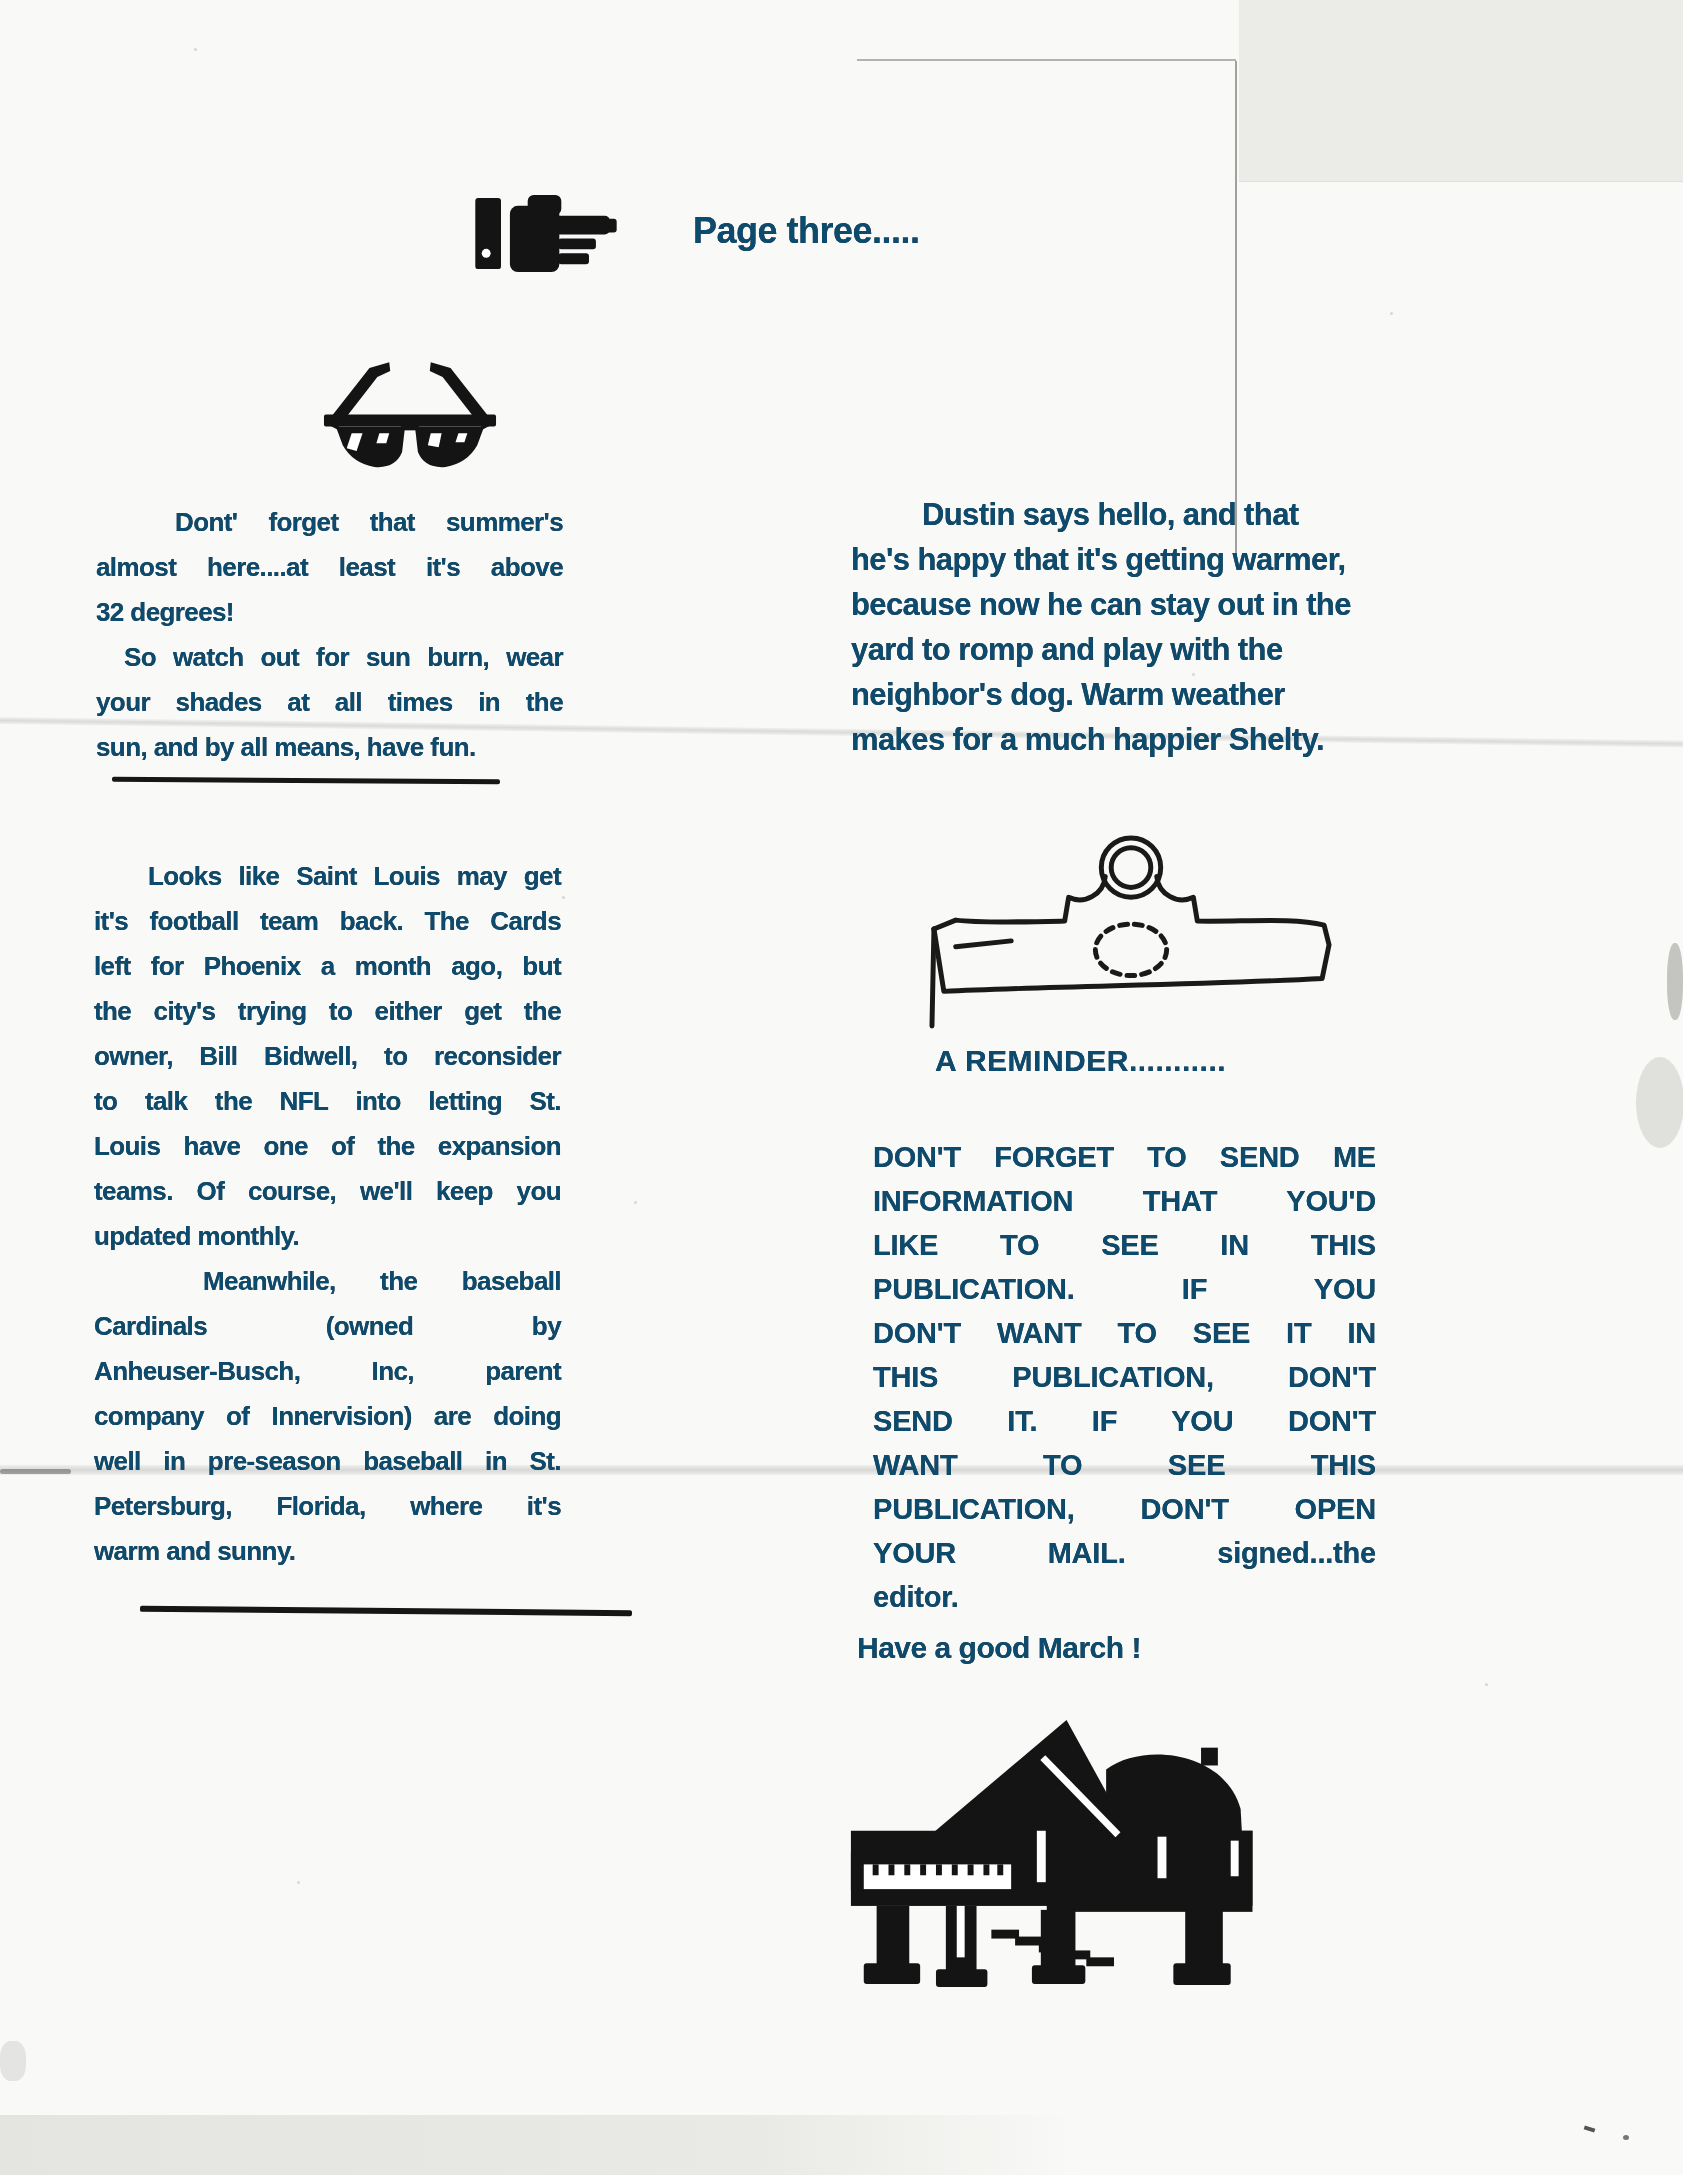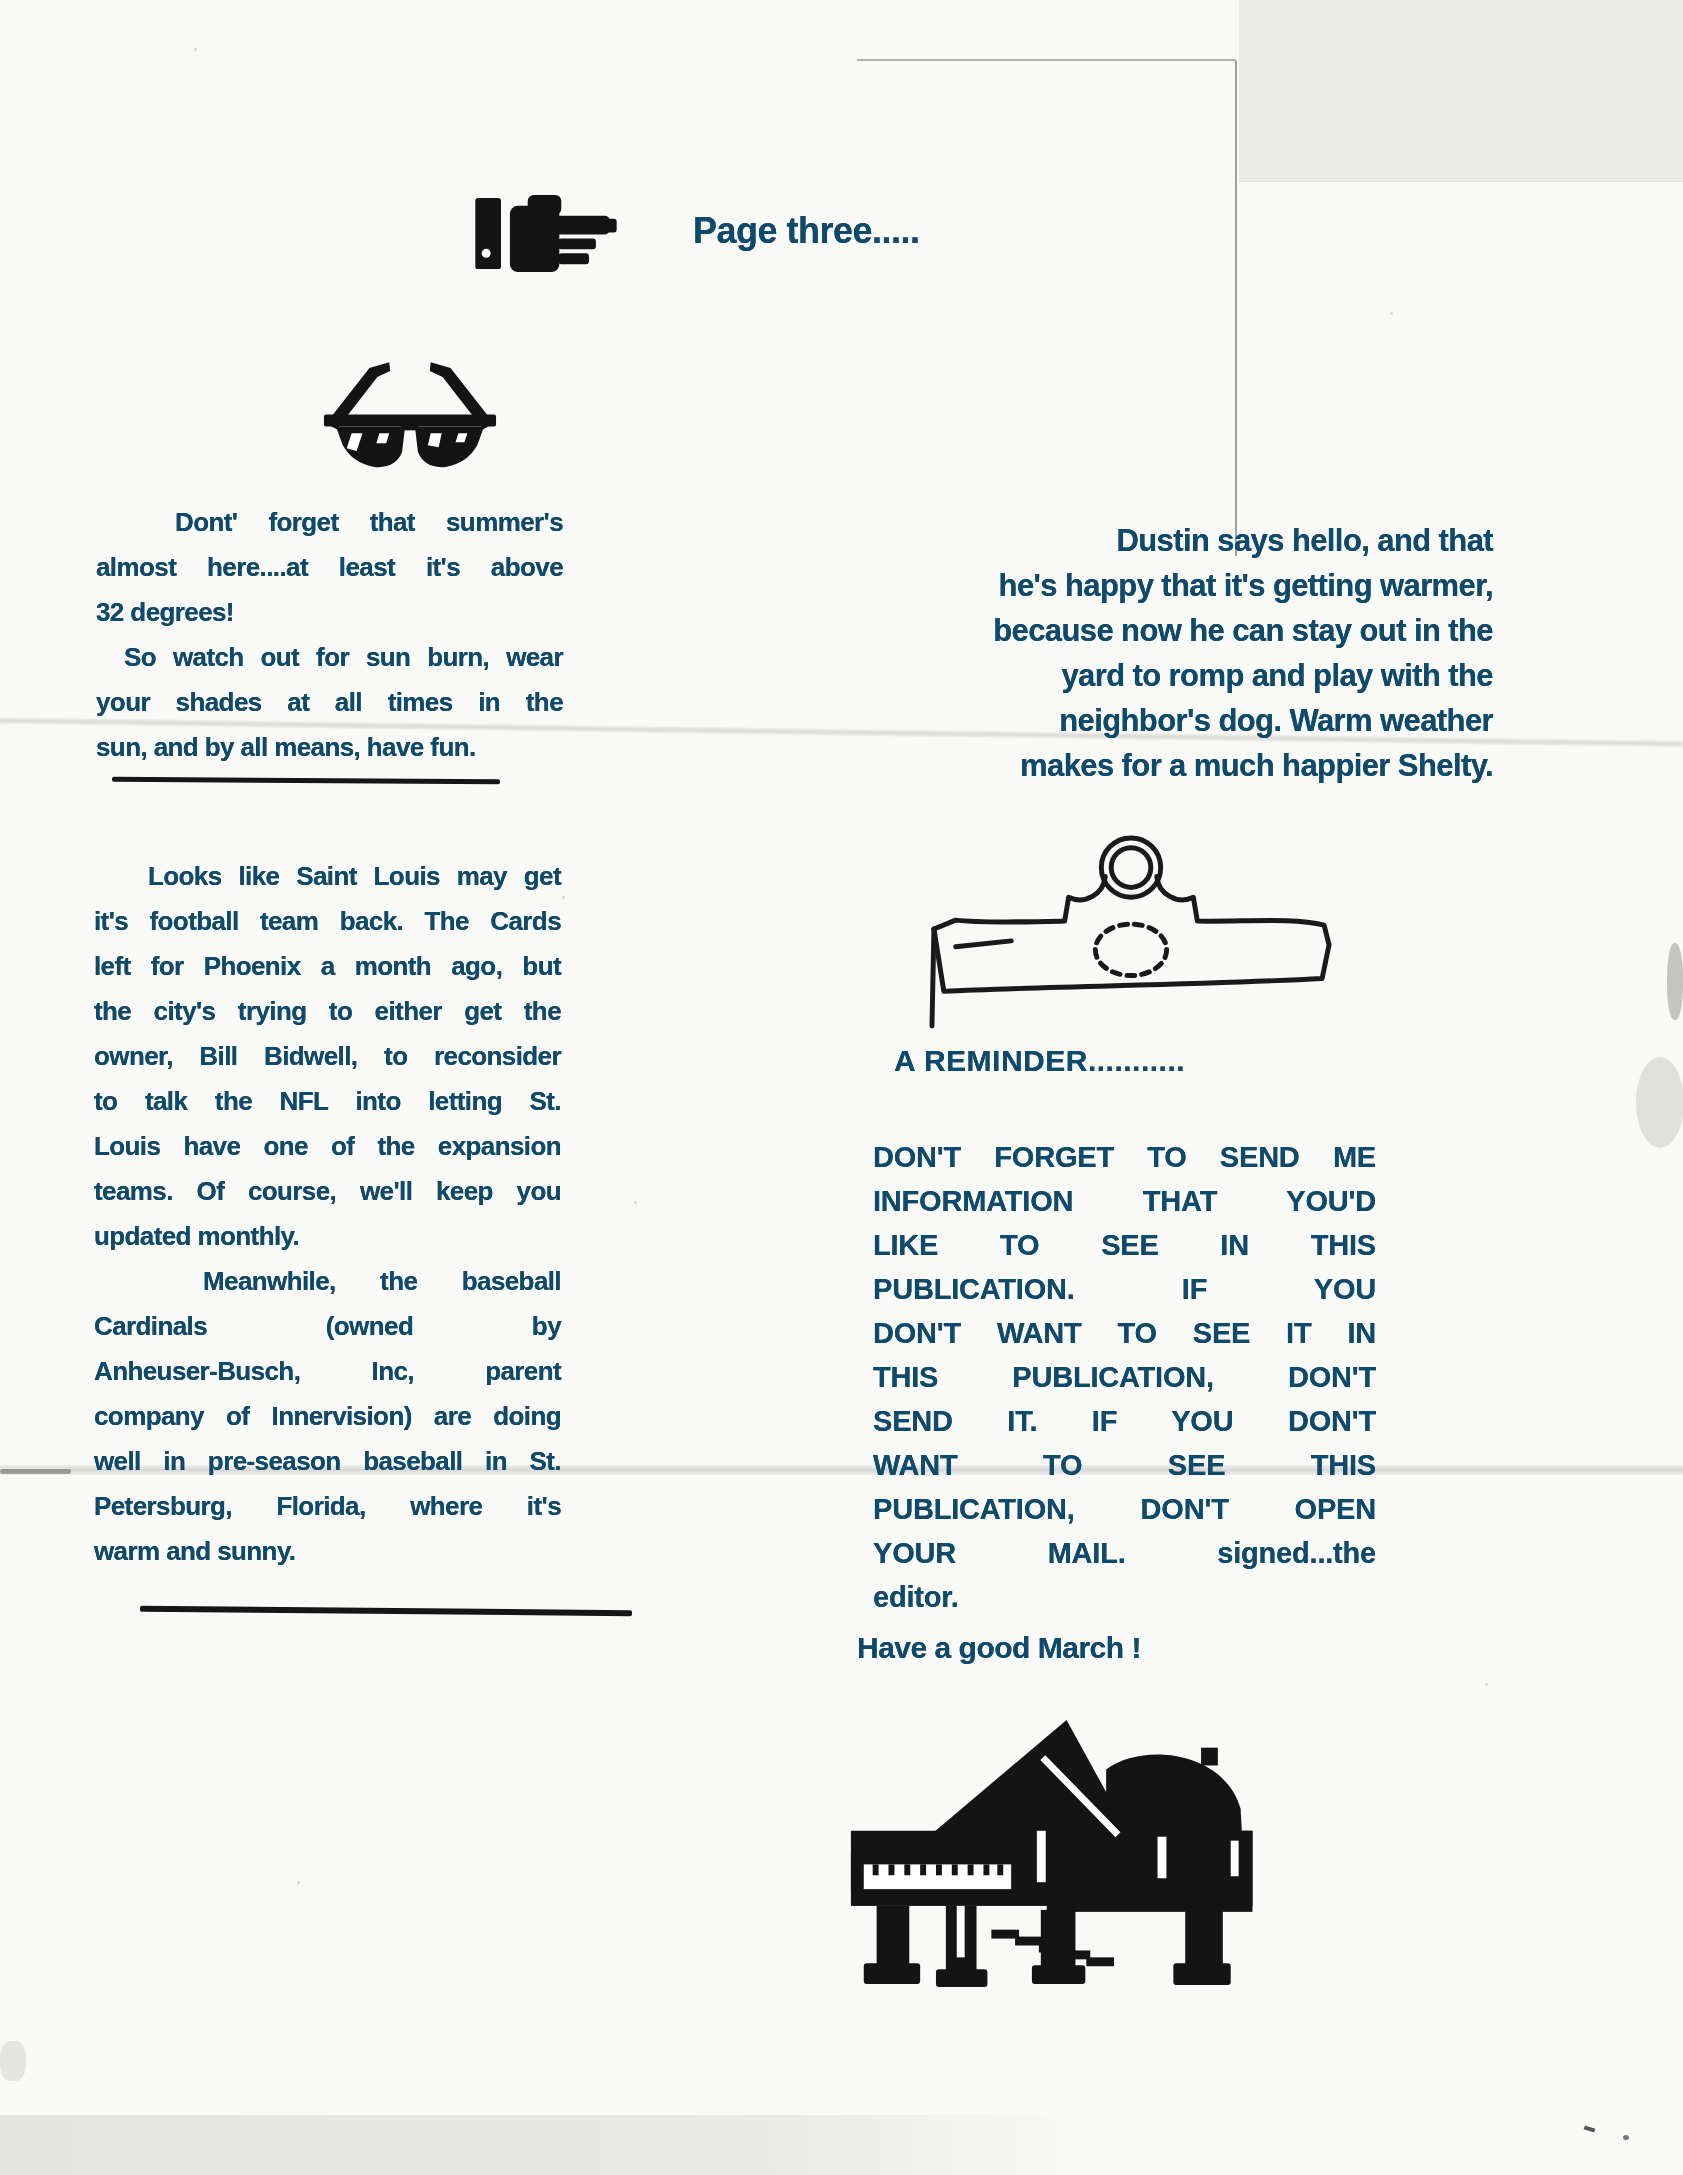--- a/index.html
+++ b/index.html
@@ -100,42 +100,42 @@
     <div class="ln j">Cardinals (owned by</div>
     <div class="ln j">Anheuser-Busch, Inc, parent</div>
     <div class="ln j">company of Innervision) are doing</div>
     <div class="ln j">well in pre-season baseball in St.</div>
     <div class="ln j">Petersburg, Florida, where it's</div>
     <div class="ln">warm and sunny.</div>
   </div>
 
   <div class="rule" style="left:140px;top:1608px;width:492px;height:6px;transform:rotate(0.5deg);"></div>
 
-  <div class="tblock dcol" style="left:851px;top:518px;width:642px;text-align:right;">
+  <div class="tblock dcol" style="left:851px;top:492px;width:642px;">
     <div class="ln" style="padding-left:71px;">Dustin says hello, and that</div>
     <div class="ln">he's happy that it's getting warmer,</div>
     <div class="ln">because now he can stay out in the</div>
     <div class="ln">yard to romp and play with the</div>
     <div class="ln">neighbor's dog.  Warm weather</div>
     <div class="ln">makes for a much happier Shelty.</div>
   </div>
 
   <div class="art" style="left:926px;top:828px;width:411px;height:203px;">
     <svg width="411" height="203" viewBox="0 0 415 205" fill="none" stroke="#1a1a1a" stroke-width="5" stroke-linejoin="round" stroke-linecap="round">
       <path d="M8,102 L6,200"></path>
       <path d="M8,102 L30,93 C55,96 95,95 140,94 L144,70 A26,26 0 0 0 181,49"></path>
       <path d="M233,49 A26,26 0 0 0 270,70 L274,94 C320,95 370,90 402,98 L407,118 L400,152 C290,158 120,160 18,165 L8,102"></path>
       <path d="M30,120 L86,114"></path>
       <circle cx="207" cy="40" r="30"></circle>
       <circle cx="207" cy="40" r="20"></circle>
       <ellipse cx="207" cy="123" rx="36" ry="26" stroke-dasharray="8 7"></ellipse>
     </svg>
   </div>
 
-  <div class="hdg" style="left:894px;top:1044px;font-size:30px;letter-spacing:0.5px;">A REMINDER...........</div>
+  <div class="hdg" style="left:935px;top:1044px;font-size:30px;letter-spacing:0.5px;">A REMINDER...........</div>
 
   <div class="tblock rem" style="left:873px;top:1135px;width:503px;">
     <div class="ln j">DON'T FORGET TO SEND ME</div>
     <div class="ln j">INFORMATION THAT YOU'D</div>
     <div class="ln j">LIKE TO SEE IN THIS</div>
     <div class="ln j">PUBLICATION.  IF YOU</div>
     <div class="ln j">DON'T WANT TO SEE IT IN</div>
     <div class="ln j">THIS PUBLICATION, DON'T</div>
     <div class="ln j">SEND IT.  IF YOU DON'T</div>
     <div class="ln j">WANT TO SEE THIS</div>

